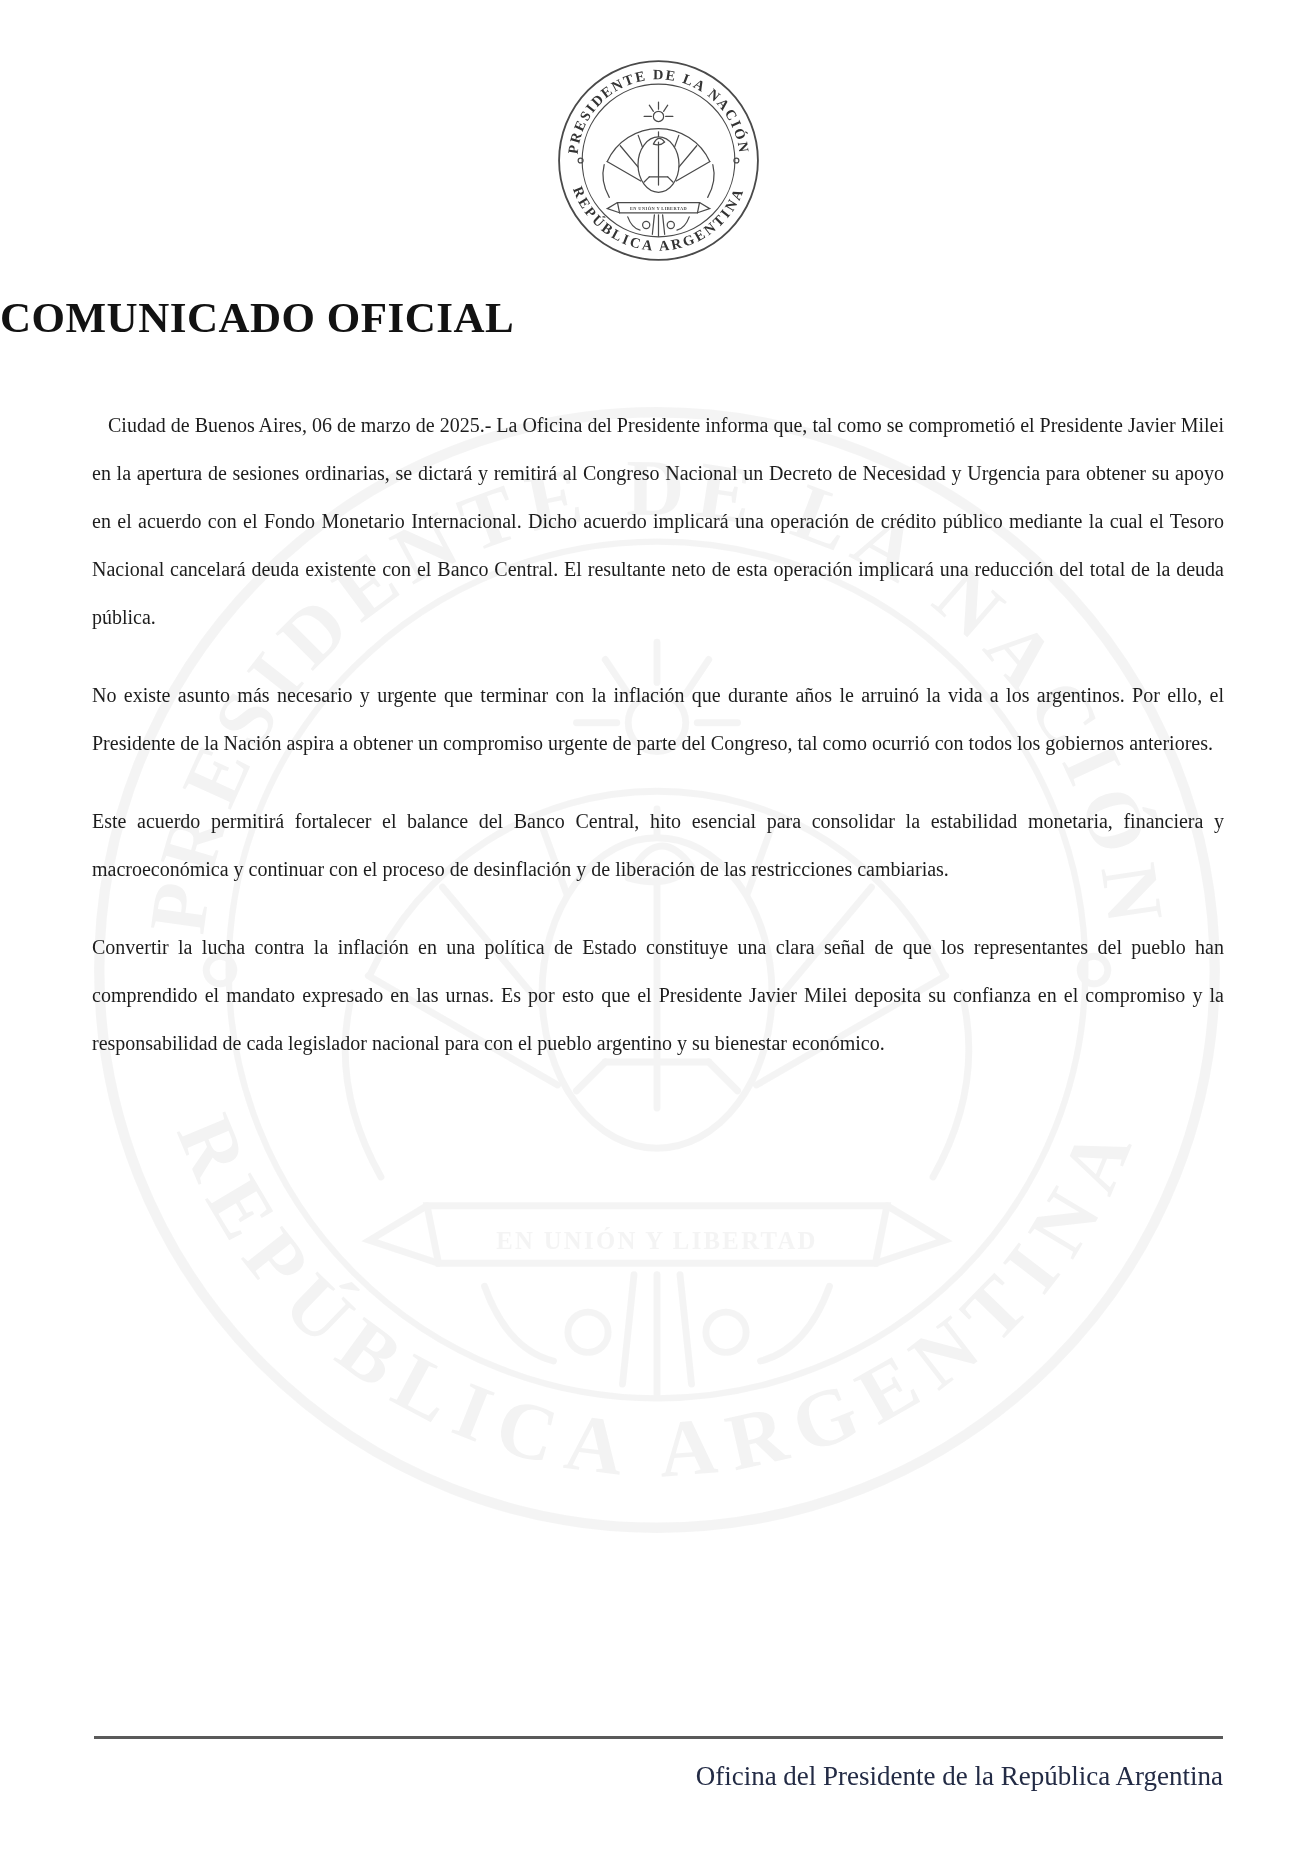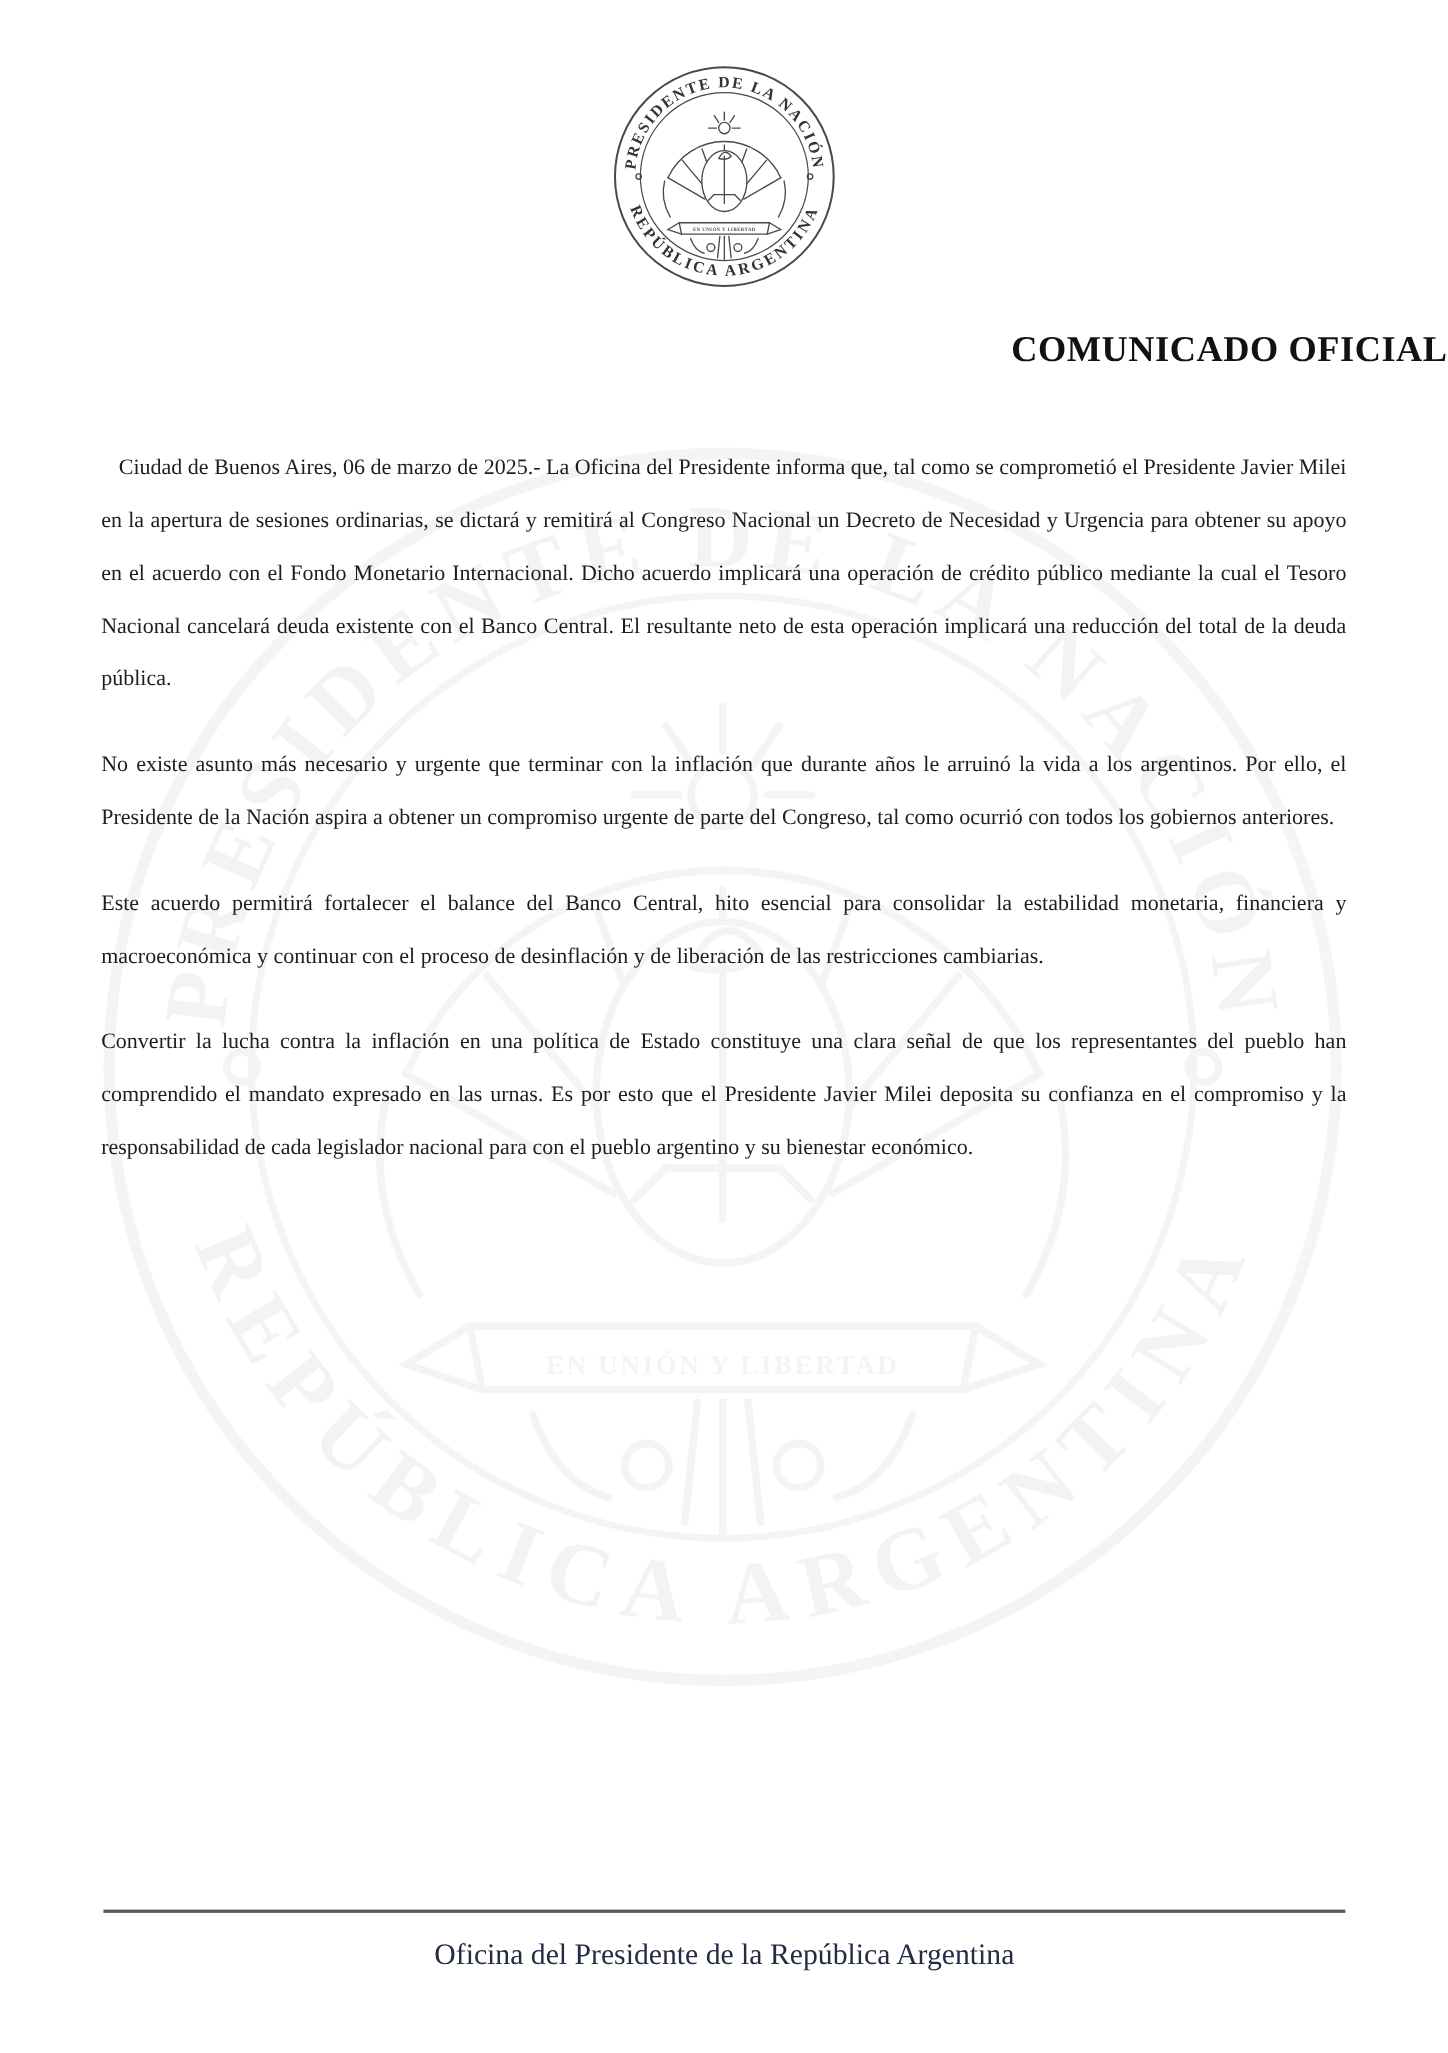--- a/index.html
+++ b/index.html
@@ -28,22 +28,22 @@
     display:block;
     width:205px;height:205px;
     margin:58px auto 0 auto;
   }
   .seal-text{
     font-family:"Liberation Serif", serif;
     font-weight:bold;
   }
   h1.doc-title{
     margin:30px 0 0 0;
-    text-align:right;
-    font-size:33px;
+    text-align:left;
+    font-size:43px;
     line-height:50px;
     font-weight:bold;
     letter-spacing:0.5px;
     color:#121212;
   }
   main.body-text{
     margin:58px 92px 0 92px;
     font-size:20px;
     line-height:48px;
     text-align:justify;
@@ -58,21 +58,21 @@
     top:1736px;
     z-index:1;
   }
   .footer-rule{
     border:0;
     border-top:3px solid #5a5a5a;
     margin:0;
   }
   .footer-text{
     margin-top:19px;
-    text-align:center;
+    text-align:right;
     font-size:27px;
     line-height:36px;
     color:#232b45;
   }
 </style>
 </head>
 <body>
 
 <div class="page">
 

